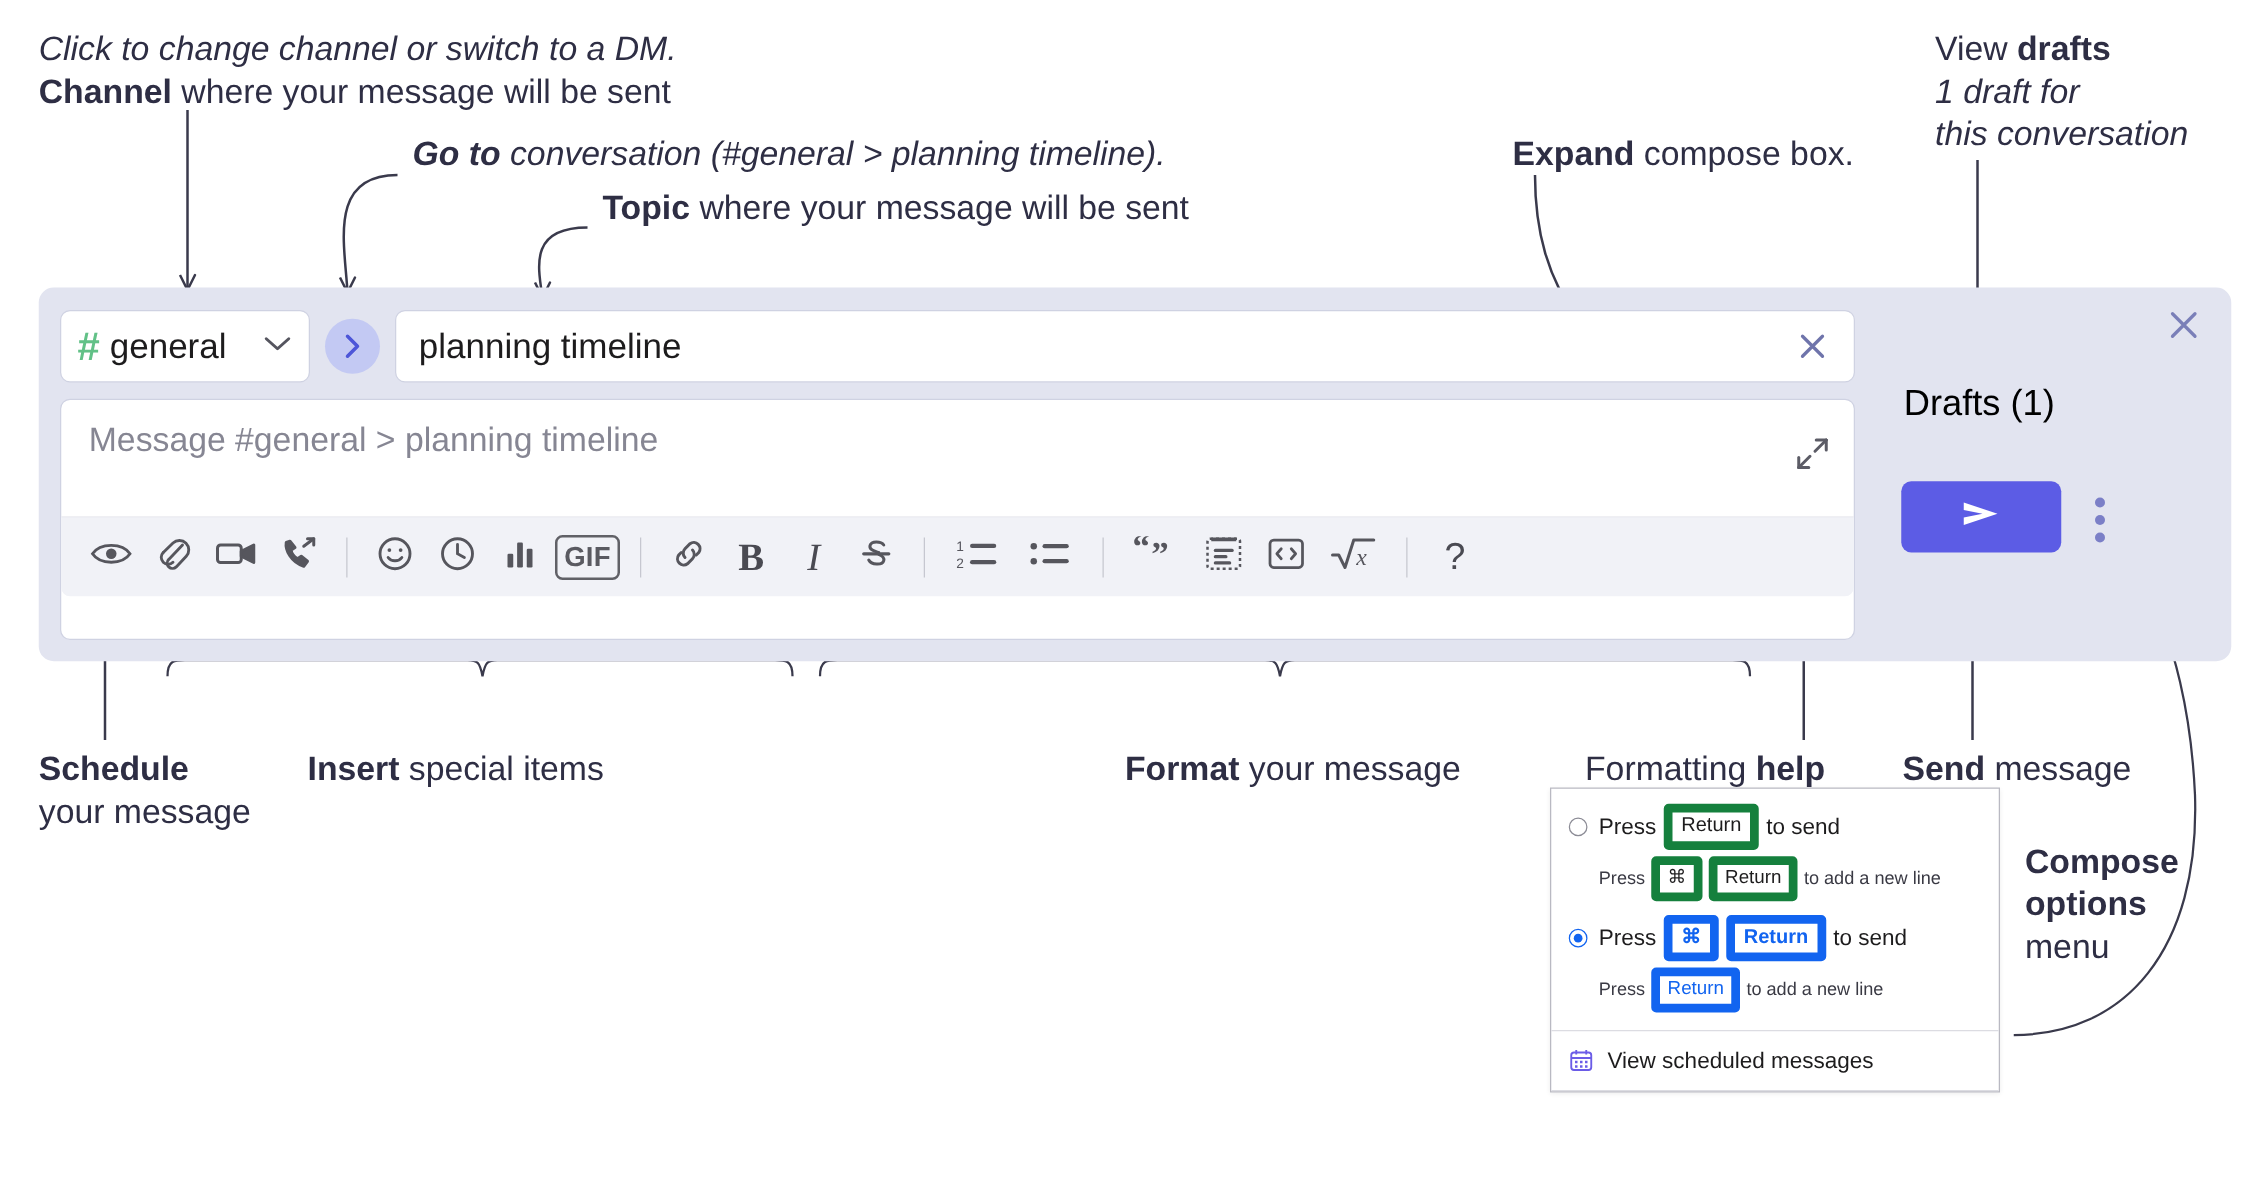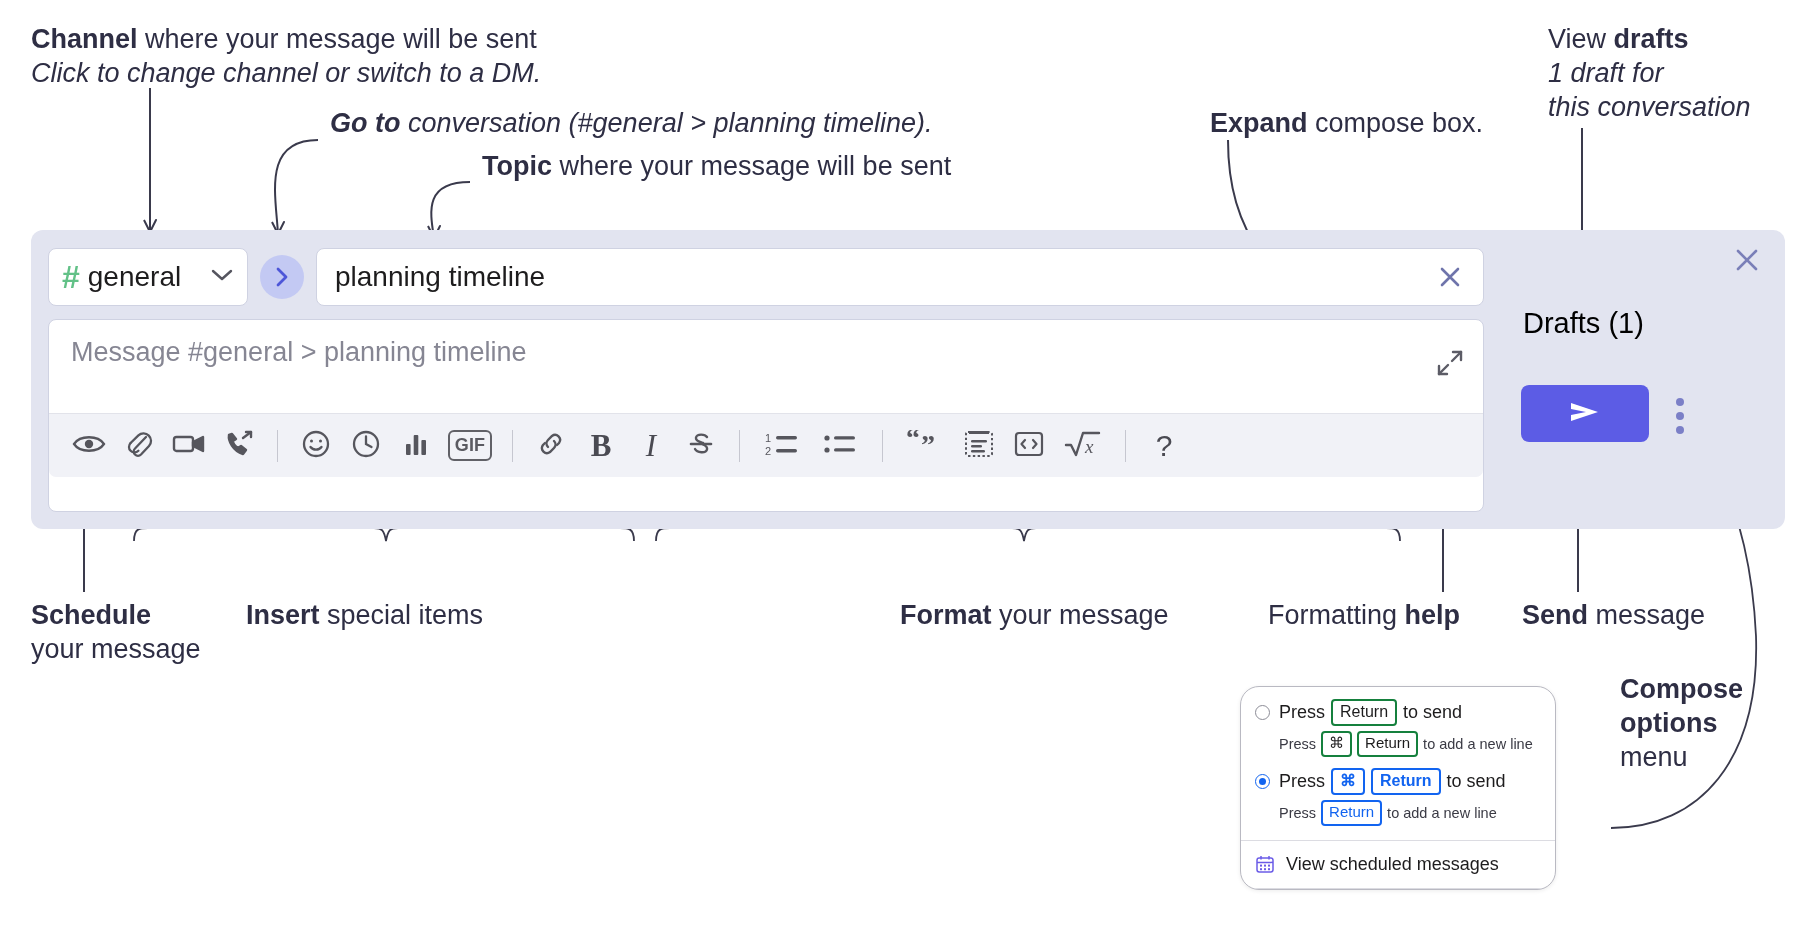--- a/index.html
+++ b/index.html
@@ -142,21 +142,21 @@
   .tb.wide { width: 56px; }
   .tb-sep {
     width: 1px; height: 32px;
     background: #c6c7d0;
     margin: 0 12px;
     flex: 0 0 auto;
   }
   .gif-box {
     border: 2.4px solid #616167;
     border-radius: 6px;
-    font-size: 18px;
+    font-size: 22px;
     font-weight: 700;
     letter-spacing: .2px;
     padding: 3px 5px;
     color: #5a5a61;
     font-family: "Liberation Sans", sans-serif;
   }
   .bold-g { font-size: 31px; font-weight: 700; color: #4a4a52; font-family: "Liberation Serif", serif;}
   .ital-g { font-size: 31px; font-style: italic; color: #4a4a52; font-family: "Liberation Serif", serif;}
   .help-g { font-size: 30px; color: #4a4a52; }
 
@@ -196,25 +196,25 @@
   .kebab span {
     width: 8px; height: 8px; border-radius: 50%;
     background: #7b7fc7;
     display: block;
   }
 
   
   .popup {
     position: absolute;
     left: 1240px;
-    top: 686px;
-    width: 316px;
+    top: 630px;
+    width: 360px;
     background: #ffffff;
     border: 1px solid #b9b9c2;
-    border-radius: 19px;
+    border-radius: 0;
     box-shadow: 0 1px 4px rgba(0,0,0,.08);
     font-size: 17px;
     color: #1d1c1d;
     overflow: hidden;
   }
   .popup-sec { padding: 10px 0 9px 0; }
   .opt-row {
     display: flex;
     align-items: center;
     gap: 9px;
@@ -238,21 +238,21 @@
     background: #1264f0;
   }
   .opt-main { font-size: 18px; display: flex; align-items: center; gap: 6px; }
   .opt-sub {
     font-size: 14.5px;
     display: flex; align-items: center; gap: 5px;
     padding: 3px 14px 5px 38px;
     color: #3a3a44;
   }
   .key {
-    border: 2px solid #15803d;
+    border: 7px solid #15803d;
     border-radius: 4px;
     padding: 1px 6px 2px 6px;
     background: #fff;
     font-size: 15px;
     line-height: 1.25;
     color: #1d1c1d;
   }
   .opt-main .key { font-size: 16px; padding: 1px 7px 2px 7px; }
   .key.blue { border-color: #1264f0; color: #1264f0; font-weight: 700; }
   .key.blue.light { font-weight: 400; }
@@ -299,22 +299,22 @@
 
     <path d="M1578 592 L1578 500"></path>
     <path d="M1578 500 l-6 12 l6 -12 l6 12" stroke-linecap="round"></path>
 
     <path d="M1611 828 C 1700 828, 1760 760, 1756 636 C 1752 548, 1730 500, 1726 486" stroke-width="1.8"></path>
     <path d="M1726 486 l-5 12 l5 -12 l6 11" stroke-linecap="round"></path>
   </g>
 </svg>
 
 <div class="anno" style="left:31px; top:22px;">
+  <div><i>Click to change channel or switch to a DM.</i></div>
   <div><b>Channel</b><span> where your message will be sent</span></div>
-  <div><i>Click to change channel or switch to a DM.</i></div>
 </div>
 
 <div class="anno" style="left:330px; top:106px;font-style:italic;">
   <b>Go to</b><span> conversation (#general &gt; planning timeline).</span>
 </div>
 
 <div class="anno" style="left:482px; top:149px;">
   <b>Topic</b><span> where your message will be sent</span>
 </div>
 

